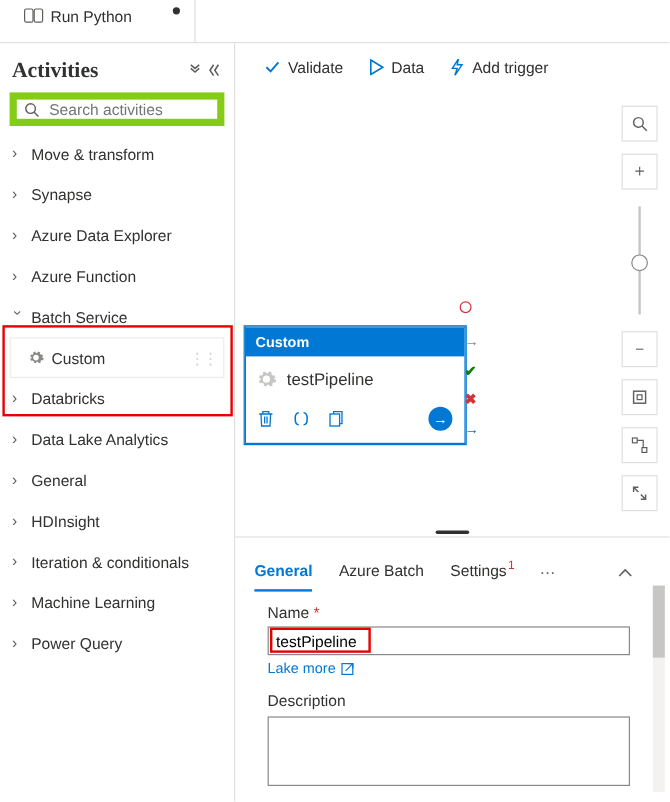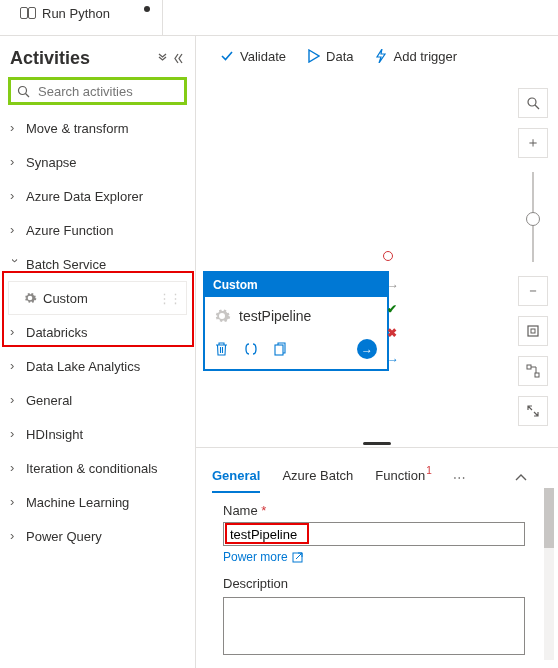--- a/index.html
+++ b/index.html
@@ -10,23 +10,23 @@
   .tab .dot { width: 6px; height: 6px; border-radius: 50%; background: #323130; margin-left: 28px; }
   .pipeline-icon { width: 16px; height: 14px; position: relative; }
   .pipeline-icon::before, .pipeline-icon::after { content:""; position:absolute; width:6px; height:10px; border:1.5px solid #605e5c; border-radius:2px; top:1px; }
   .pipeline-icon::before { left:0; }
   .pipeline-icon::after { right:0; }
 
   .main { display:flex; height: calc(100% - 36px); }
 
   .sidebar { width: 196px; border-right: 1px solid #e1dfdd; padding: 8px 8px 0 8px; position: relative; }
   .sidebar-head { display:flex; align-items:center; justify-content:space-between; padding: 4px 2px 8px 2px; }
-  .sidebar-title { font-size: 18px; font-weight: 600; }
+  .sidebar-title { font-size: 18px; font-weight: 600; font-family: Liberation Serif, serif; }
   .sidebar-controls { display:flex; gap:6px; color:#605e5c; font-size:12px; }
-  .search-box { display:flex; align-items:center; border:3px solid #84cc16; height:28px; padding:0 6px; gap:6px; margin-bottom:6px; }
+  .search-box { display:flex; align-items:center; border:6px solid #84cc16; height:28px; padding:0 6px; gap:6px; margin-bottom:6px; }
   .search-box input { border:none; outline:none; font-size:13px; flex:1; color:#605e5c; background:transparent; }
   .search-ico { color:#605e5c; }
 
   .tree-item { display:flex; align-items:center; gap:6px; height:34px; font-size:13px; cursor:pointer; padding-left:2px; }
   .chev { width:10px; display:inline-block; color:#605e5c; transform: translateY(-1px); }
   .tree-sub { display:flex; align-items:center; gap:6px; height:34px; font-size:13px; padding-left:14px; cursor:pointer; background:#fff; border:1px solid #edebe9; }
   .gear { color:#8a8886; }
   .grip { margin-left:auto; margin-right:6px; color:#d2d0ce; letter-spacing:-2px; }
 
   .hl-expanded { position:absolute; left:2px; top:235px; width:192px; height:76px; border:2.5px solid #e60000; pointer-events:none; }
@@ -288,37 +288,37 @@
         <div></div>
       </div>
 
     <div class="props">
       <div class="scroll-right">
           <div class="scroll-thumb"></div>
         </div>
       <div class="ptabs">
         <div class="ptab active"><span>General</span></div>
         <div class="ptab"><span>Azure Batch</span></div>
-        <div class="ptab"><span>Function</span><span class="badge-sup">1</span></div>
+        <div class="ptab"><span>Settings</span><span class="badge-sup">1</span></div>
         <div class="ellips">⋯</div>
         <div class="collapse">
             <svg width="14" height="12" viewBox="0 0 14 12">
               <path d="M2 8 L7 3 L12 8" stroke="#605e5c" fill="none" stroke-width="1.4"></path>
             </svg>
           </div>
       </div>
 
       <div class="form">
         <div class="lbl"><span>Name</span> <span class="req">*</span></div>
         <div class="inp-row">
           <input class="txt" type="text" value="testPipeline" style="">
           <div class="hl-name"></div>
         </div>
         <div class="learn">
-          <span>Power more</span>
+          <span>Lake more</span>
           <span>
               <svg width="11" height="11" viewBox="0 0 11 11">
                 <rect x="1" y="1" width="9" height="9" stroke="#0078d4" fill="none" stroke-width="1"></rect>
                 <path d="M4 7 L10 1 M6 1 H10 V5" stroke="#0078d4" fill="none" stroke-width="1"></path>
               </svg>
             </span>
         </div>
         <div class="lbl" style="margin-top:12px;">Description</div>
         <textarea class="desc" style=""></textarea>
       </div>

